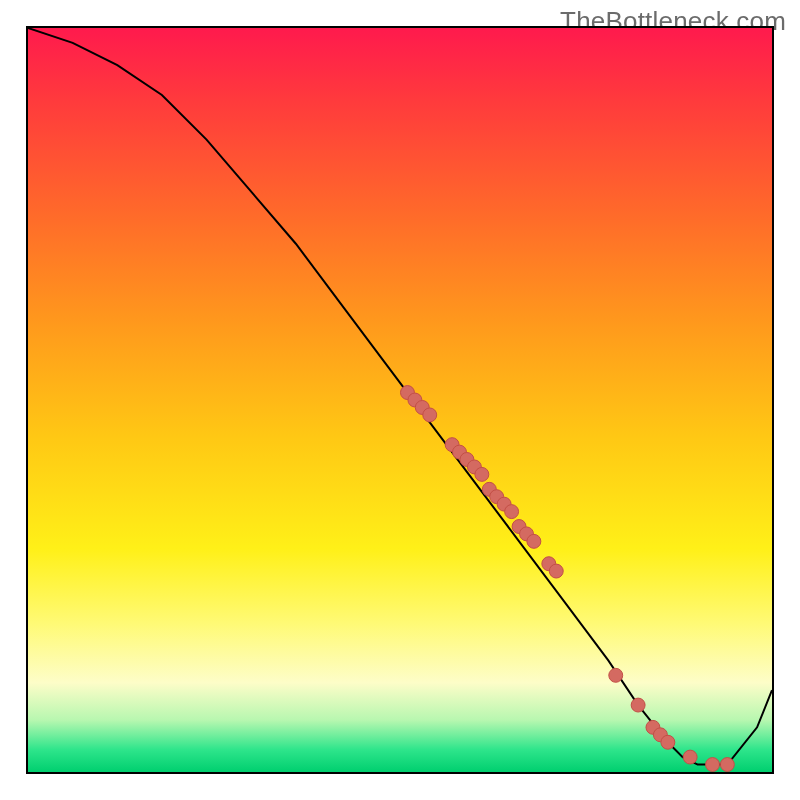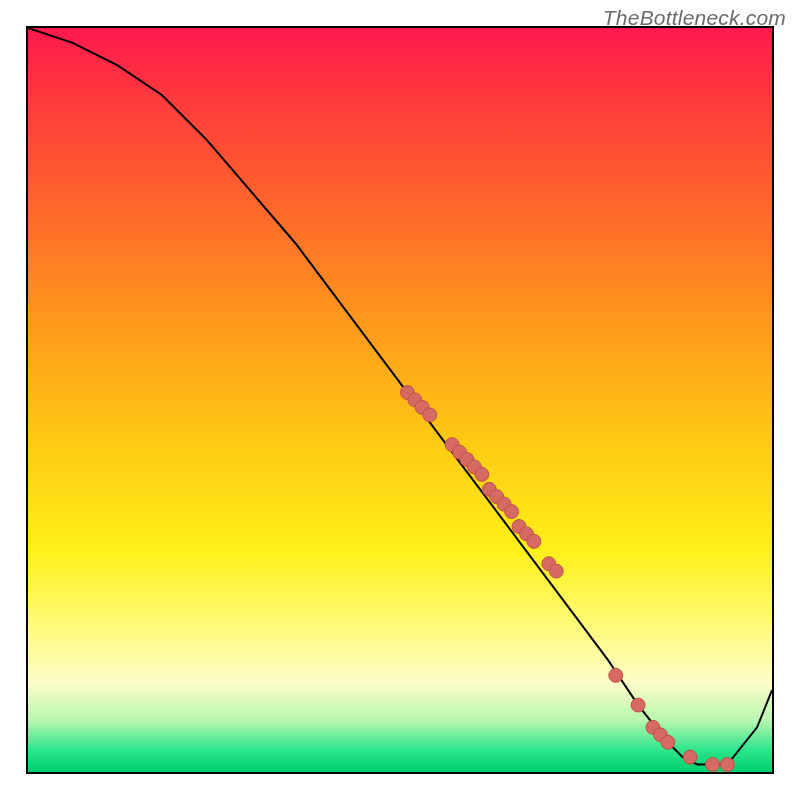--- a/index.html
+++ b/index.html
@@ -49,25 +49,24 @@
     position: absolute;
     inset: 0;
     width: 100%;
     height: 100%;
   }
   .watermark {
     position: absolute;
     top: 6px;
     right: 14px;
     color: #6b6b6b;
-    font-size: 21px;
+    font-size: 26px;
     font-weight: 400;
     letter-spacing: 0.2px;
     user-select: none;
-    font-style: italic;
   }
   .curve {
     fill: none;
     stroke: #000000;
     stroke-width: 2;
   }
   .dot {
     fill: #d46a61;
     stroke: #c24f46;
     stroke-width: 1;

